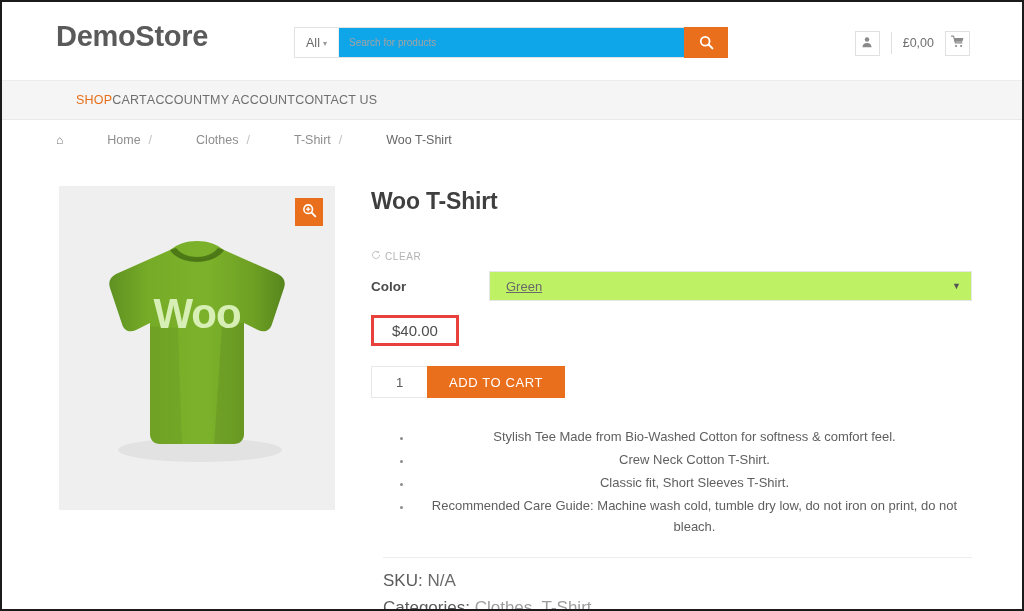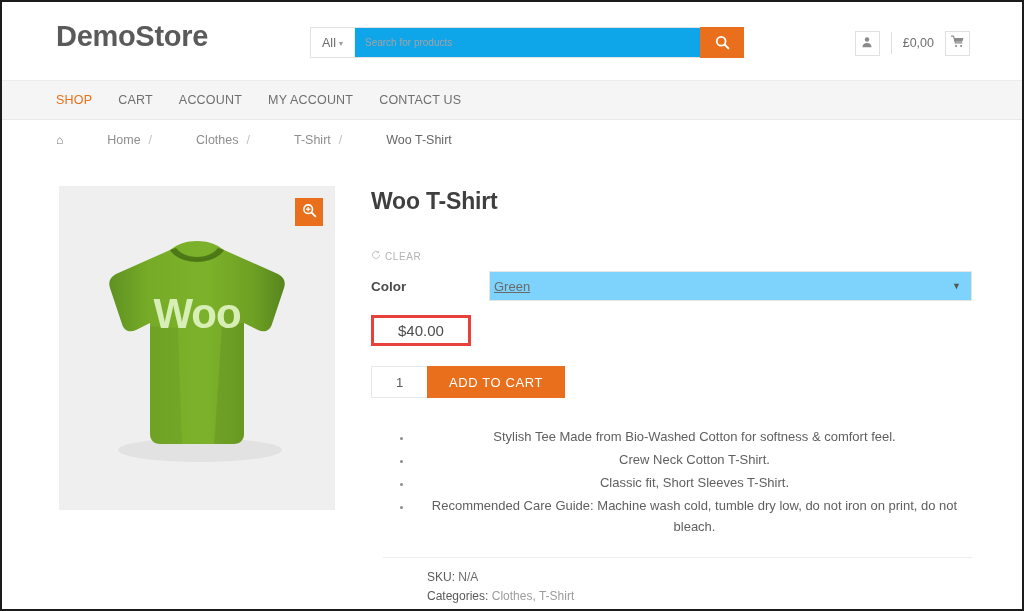--- a/index.html
+++ b/index.html
@@ -36,21 +36,21 @@
     font-size: 29px;
     font-weight: 700;
     color: #5a5a5a;
     letter-spacing: -0.3px;
     white-space: nowrap;
   }
 
   
   .search-wrap {
     position: absolute;
-    left: 308px;
+    left: 292px;
     top: 25px;
     display: flex;
     align-items: stretch;
     height: 31px;
     width: 434px;
   }
   .search-cat {
     width: 44px;
     border: 1px solid #e2e2e2;
     border-right: none;
@@ -127,22 +127,21 @@
   }
 
   
   .nav {
     height: 40px;
     background: #f5f5f5;
     border-top: 1px solid #ececec;
     border-bottom: 1px solid #e9e9e9;
     display: flex;
     align-items: center;
-    padding-left: 54px;
-    gap: 26px;
+    padding-left: 74px;
   }
   .nav-item {
     font-size: 12.5px;
     color: #6f6f6f;
     letter-spacing: 0.2px;
     text-decoration: none;
     cursor: pointer;
     white-space: nowrap;
   }
   .nav-item.active { color: #e8701a; }
@@ -239,44 +238,44 @@
     width: 118px;
     font-size: 13.5px;
     font-weight: 700;
     color: #4a4a4a;
     flex-shrink: 0;
   }
   .variation-select {
     flex: 1;
     height: 30px;
     border: 1px solid #e6e6e6;
-    background: #7dd3fc;
-    display: flex;
-    align-items: center;
-    padding: 0 4px;
+    background: #bef264;
+    display: flex;
+    align-items: center;
+    padding: 0 16px;
     font-size: 13px;
     color: #6a6a6a;
     position: relative;
     cursor: pointer;
     text-decoration: underline;
   }
   .select-caret {
     position: absolute;
     right: 10px;
     font-size: 9px;
     color: #555;
     line-height: 1;
   }
 
   .price-wrap {
     display: inline-flex;
     align-items: center;
     justify-content: center;
     border: 3px solid #e8403a;
-    padding: 4px 24px;
+    padding: 4px 18px;
     margin-left: 0;
     margin-bottom: 20px;
   }
   .price {
     font-size: 15px;
     color: #4c4c4c;
     white-space: nowrap;
   }
 
   .cart-row {
@@ -324,24 +323,23 @@
   .desc-list li::marker { color: #8b8b8b; font-size: 11px; }
 
   .meta-div {
     border-top: 1px solid #ededed;
     margin: 0 0 10px 12px;
   }
   .meta {
     padding-left: 12px;
   }
   .meta-line {
-    font-size: 12px;
+    font-size: 17px;
     color: #6b6b6b;
     line-height: 1.55;
-    margin-left: 44px;
   }
   .meta-key { color: #5a5a5a; }
   .meta-link { color: #9c9c9c; text-decoration: none; cursor: pointer; }
 </style>
 </head>
 <body>
 
 <div id="page">
 
   <div class="header">

